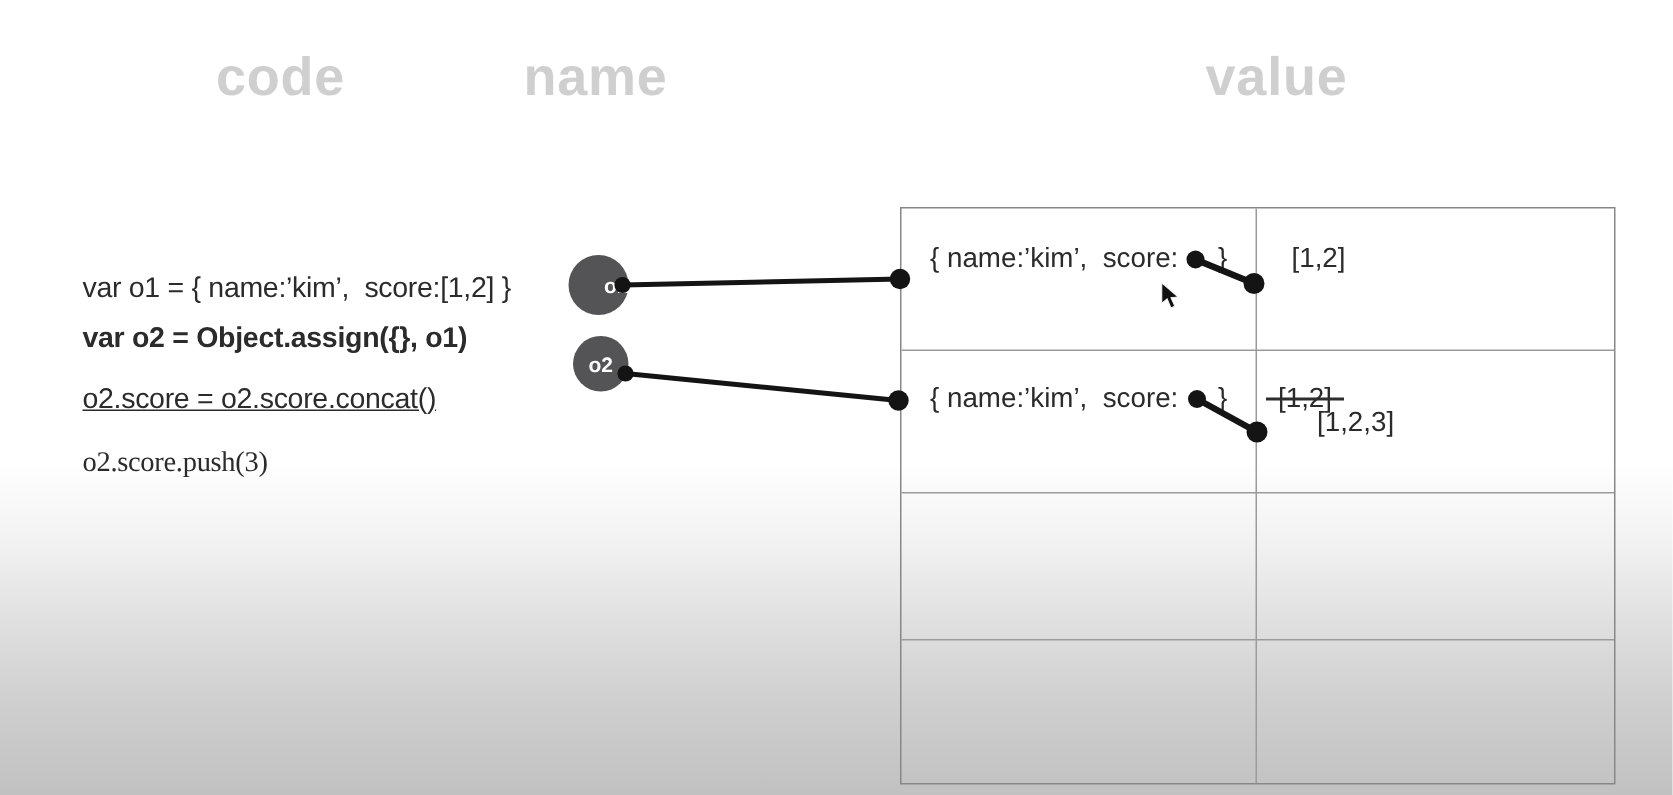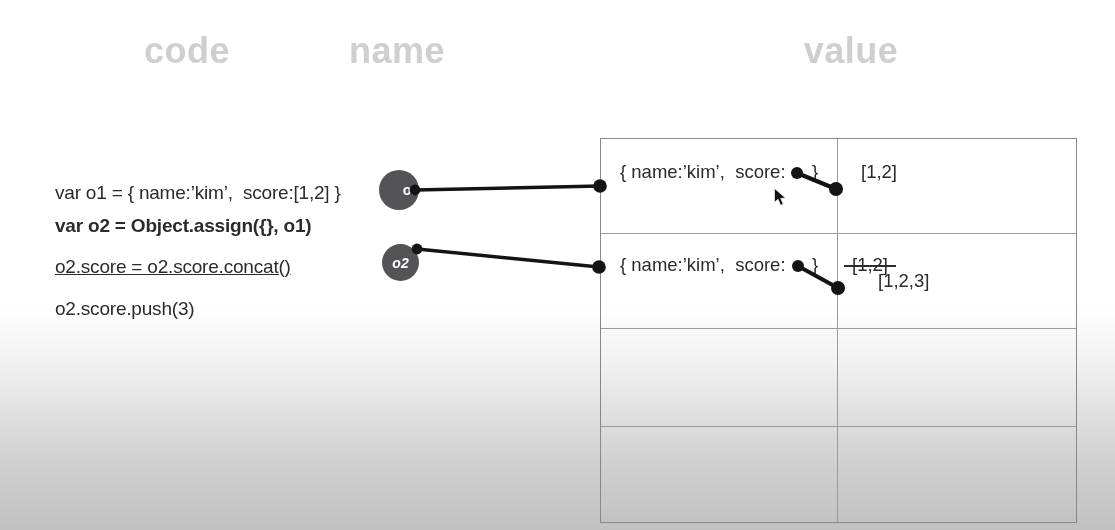--- a/index.html
+++ b/index.html
@@ -99,26 +99,26 @@
 
 <div class="stage">
 
   <div class="col-header" style="left:187px;">code</div>
   <div class="col-header" style="left:397px;">name</div>
   <div class="col-header" style="left:851px;">value</div>
 
   <div class="code-line" style="top:158px;margin-top:24px;">var o1 = { name:’kim’,  score:[1,2] }</div>
   <div class="code-line" style="top:215px;font-weight:bold;">var o2 = Object.assign({}, o1)</div>
   <div class="code-line" style="top:256px;text-decoration:underline;">o2.score = o2.score.concat()</div>
-  <div class="code-line" style="top:298px;">o2.score.push(3)</div>
+  <div class="code-line" style="top:298px;font-family:Liberation Serif, serif;">o2.score.push(3)</div>
 
   <div class="badge" style="left:379px; top:170px; width:40px; height:40px;justify-content:flex-end;">
     <span>o1</span>
   </div>
-  <div class="badge" style="left:382px; top:244px; width:37px; height:37px;font-style:italic;">
+  <div class="badge" style="left:382px; top:224px; width:37px; height:37px;">
     <span>o2</span>
   </div>
 
   <div class="mem-table">
     <div class="mem-vline"></div>
     <div class="mem-hline" style="top:94px;"></div>
     <div class="mem-hline" style="top:189px;"></div>
     <div class="mem-hline" style="top:287px;"></div>
   </div>
 

